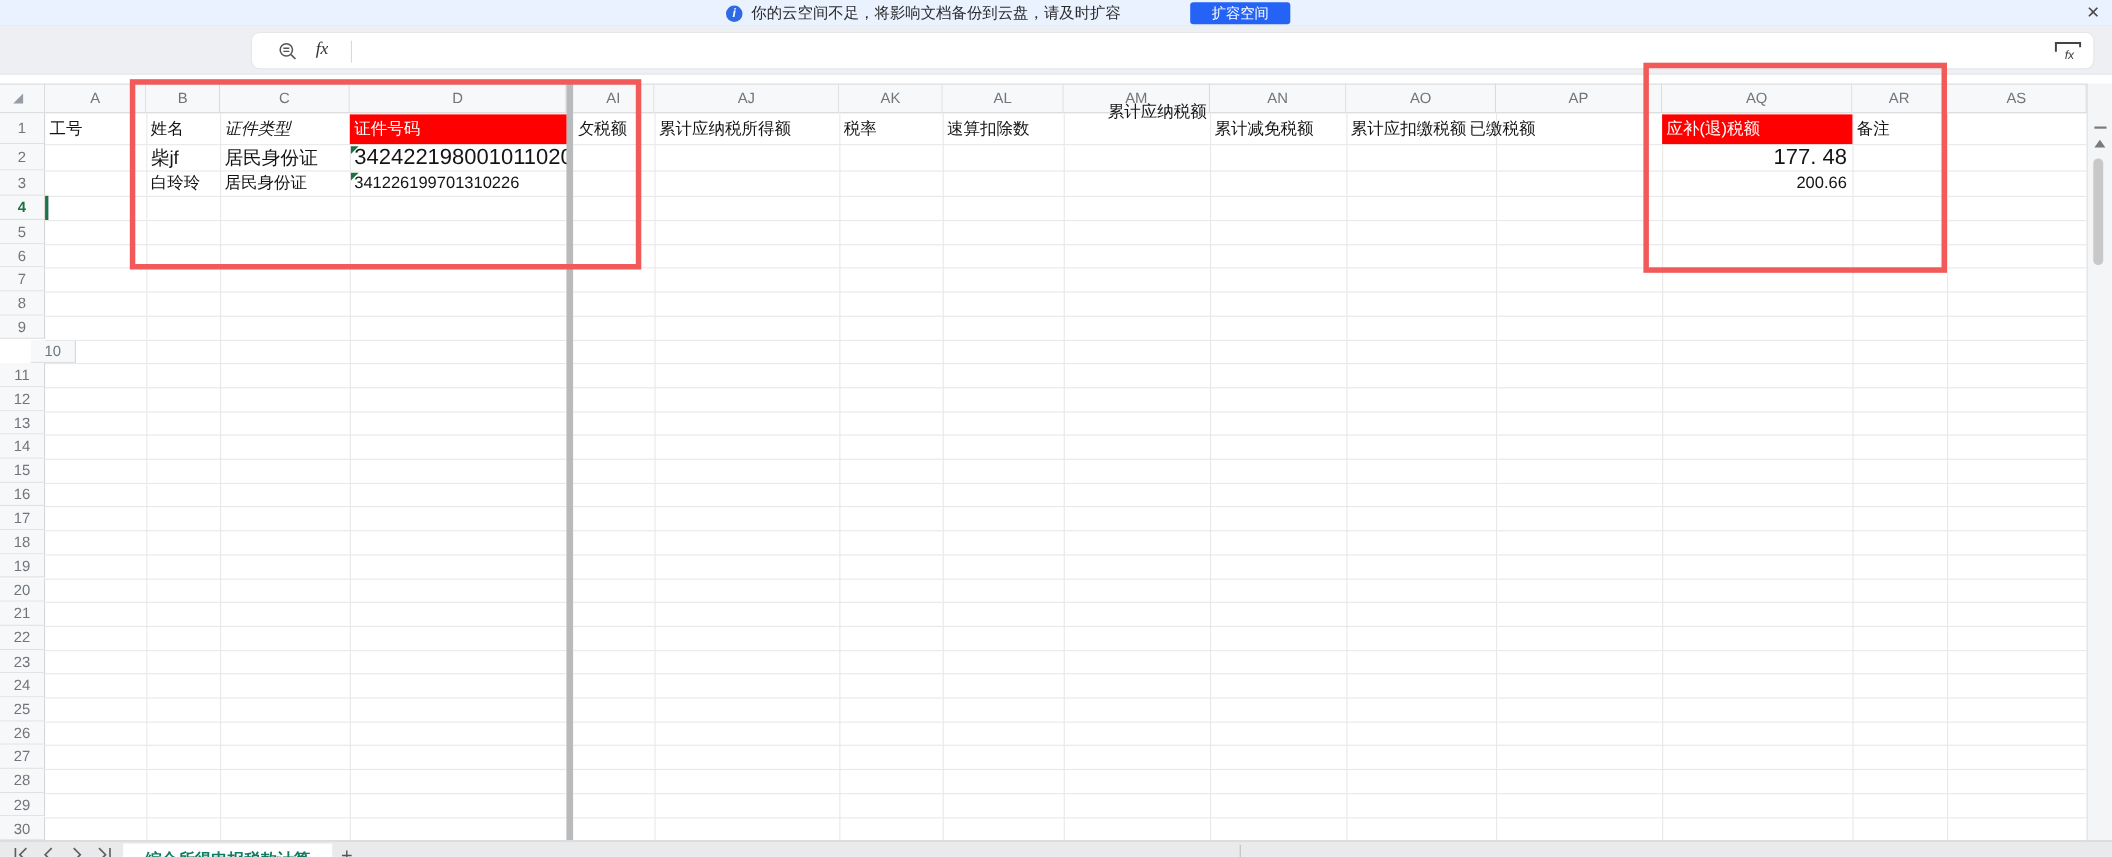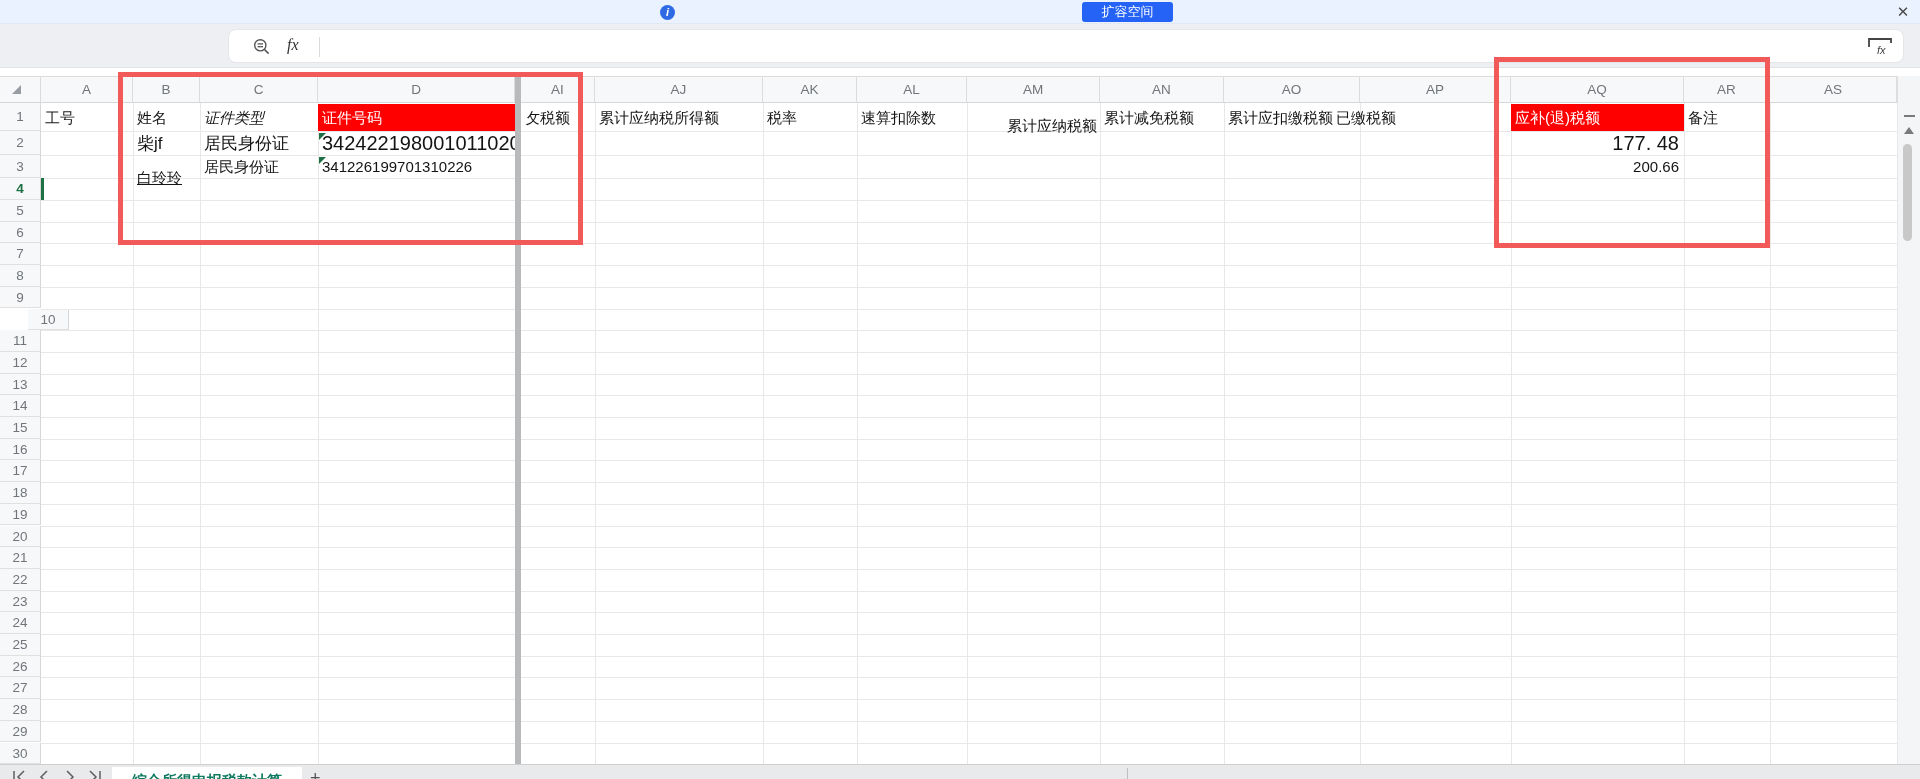--- a/index.html
+++ b/index.html
@@ -77,20 +77,21 @@
   .annot { position:absolute; border:5px solid #f25959; z-index:50; pointer-events:none; }
 </style>
 </head>
 <body>
 
 <div id="app">
 
   <div class="notif">
     <div class="notif-inner">
       <div class="info-dot">i</div>
+      <div class="notif-msg">你的云空间不足，将影响文档备份到云盘，请及时扩容</div>
     </div>
     <div class="notif-btn">扩容空间</div>
     <div class="notif-close">✕</div>
   </div>
 
   <div class="fbar">
     <div class="fxbox">
       <svg style="position:absolute;left:24px;top:8px" width="18" height="18" viewBox="0 0 18 18">
         <circle cx="7.3" cy="7.3" r="5.6" fill="none" stroke="#555" stroke-width="1.4"></circle>
         <line x1="4.6" y1="5.9" x2="10" y2="5.9" stroke="#555" stroke-width="1.3"></line>
@@ -206,32 +207,32 @@
       <div class="vline" style="left: 1897px; top: 35px; height: 661px;"></div>
       <div class="divider" style="left: 515px; top: 8px; width: 6px; height: 688px;"></div>
       <div class="cell" style="left: 41px; top: 36px; width: 92px; height: 27px; line-height: 27px;">工号</div>
       <div class="cell" style="left: 133px; top: 36px; width: 67px; height: 27px; line-height: 27px;">姓名</div>
       <div class="cell" style="left: 200px; top: 36px; width: 118px; height: 27px; line-height: 27px; font-style: italic;">证件类型</div>
       <div class="cell red" style="left: 318px; top: 36px; width: 197px; height: 27px; line-height: 27px;">证件号码</div>
       <div class="cell" style="left: 521px; top: 36px; width: 74px; height: 27px; line-height: 27px;">攵税额</div>
       <div class="cell" style="left: 595px; top: 36px; width: 168px; height: 27px; line-height: 27px;">累计应纳税所得额</div>
       <div class="cell" style="left: 763px; top: 36px; width: 94px; height: 27px; line-height: 27px;">税率</div>
       <div class="cell" style="left: 857px; top: 36px; width: 110px; height: 27px; line-height: 27px;">速算扣除数</div>
-      <div class="cell" style="left: 967px; top: 44px; width: 133px; height: 27px; line-height: 27px; padding-left: 40px;">累计应纳税额</div>
+      <div class="cell" style="left: 967px; top: 20px; width: 133px; height: 27px; line-height: 27px; padding-left: 40px;">累计应纳税额</div>
       <div class="cell" style="left: 1100px; top: 36px; width: 124px; height: 27px; line-height: 27px;">累计减免税额</div>
       <div class="cell" style="left: 1224px; top: 36px; width: 136px; height: 27px; line-height: 27px;">累计应扣缴税额</div>
       <div class="cell" style="left: 1332px; top: 36px; width: 151px; height: 27px; line-height: 27px;">已缴税额</div>
       <div class="cell red" style="left: 1511px; top: 36px; width: 173px; height: 27px; line-height: 27px;">应补(退)税额</div>
       <div class="cell" style="left: 1684px; top: 36px; width: 86px; height: 27px; line-height: 27px;">备注</div>
       <div class="cell" style="left: 133px; top: 64px; width: 67px; height: 23px; line-height: 23px; font-size: 17px;">柴jf</div>
       <div class="cell" style="left: 200px; top: 64px; width: 118px; height: 23px; line-height: 23px; font-size: 17px;">居民身份证</div>
       <div class="cell" style="left: 318px; top: 64px; width: 197px; height: 23px; line-height: 23px; font-size: 20px;">342422198001011020</div>
       <div class="flag" style="left: 319px; top: 65px;"></div>
       <div class="cell right" style="left: 1511px; top: 64px; width: 173px; height: 23px; line-height: 23px; font-size: 20px;">177. 48</div>
-      <div class="cell" style="left: 133px; top: 99px; width: 67px; height: 22px; line-height: 22px; text-decoration: underline;">白玲玲</div>
+      <div class="cell" style="left: 133px; top: 88px; width: 67px; height: 22px; line-height: 22px;">白玲玲</div>
       <div class="cell" style="left: 200px; top: 88px; width: 118px; height: 22px; line-height: 22px;">居民身份证</div>
       <div class="cell" style="left: 318px; top: 88px; width: 197px; height: 22px; line-height: 22px;">341226199701310226</div>
       <div class="flag" style="left: 319px; top: 89px;"></div>
       <div class="cell right" style="left: 1511px; top: 88px; width: 173px; height: 22px; line-height: 22px;">200.66</div>
       <div class="sel-bar" style="left: 41px; top: 110px; width: 3px; height: 22px;"></div>
     </div>
 
   <div class="annot" style="left:118px; top:72px; width:465px; height:173px;"></div>
   <div class="annot" style="left:1494px; top:57px; width:276px; height:191px;"></div>
 

